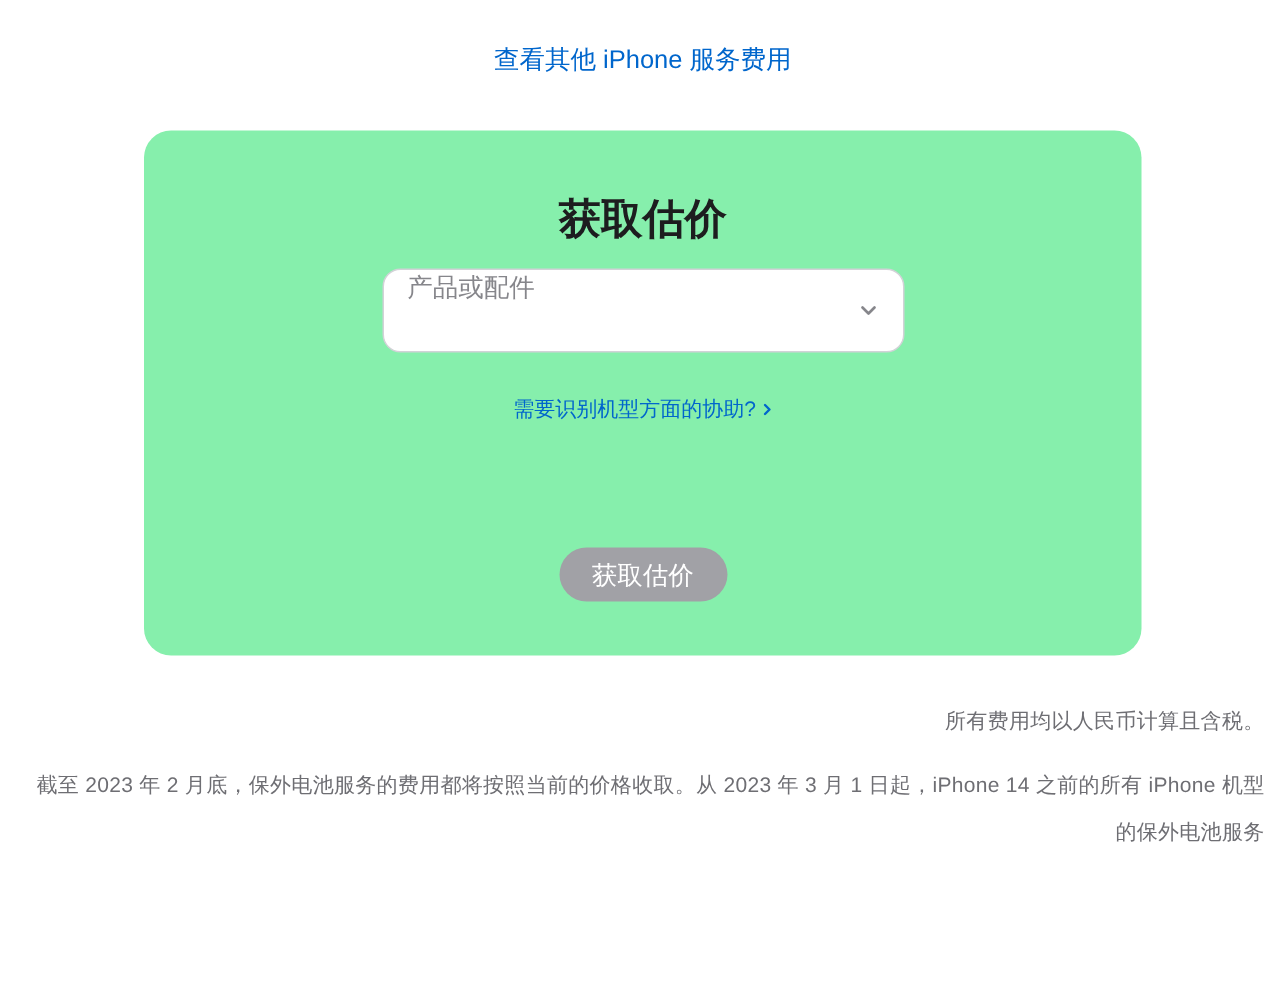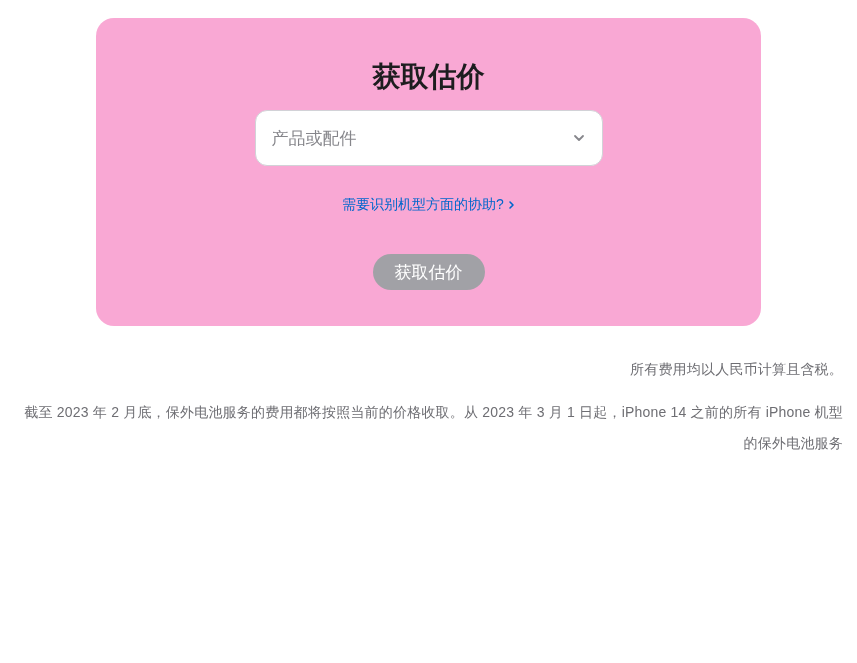--- a/index.html
+++ b/index.html
@@ -22,21 +22,21 @@
     .top-link {
       text-align: center;
       padding: 28px 0 18px 0;
     }
     .top-link a {
       color: #0066cc;
       text-decoration: none;
       font-size: 17px;
     }
     .card {
-      background: #f9a8d4;
+      background: #86efac;
       border-radius: 18px;
       width: 665px;
       margin: 18px auto 0 auto;
       padding: 40px 40px 36px 40px;
       text-align: center;
     }
     .card-title {
       font-size: 28px;
       font-weight: 600;
       color: #1d1d1f;
@@ -56,21 +56,20 @@
       width: 100%;
       height: 56px;
       background: #ffffff;
       border: 1px solid #d2d2d7;
       border-radius: 12px;
       padding: 0 44px 0 16px;
       font-size: 17px;
       color: #86868b;
       text-align: left;
       display: flex;
-      align-items: center;
       cursor: pointer;
       position: relative;
     }
     .chevron {
       position: absolute;
       right: 16px;
       top: 50%;
       transform: translateY(-50%);
       width: 14px;
       height: 14px;
@@ -81,21 +80,21 @@
       width: 100%;
       height: 100%;
     }
     .help-link {
       display: inline-flex;
       align-items: center;
       color: #0066cc;
       font-size: 14px;
       text-decoration: none;
       margin-top: -4px;
-      margin-bottom: 40px;
+      margin-bottom: 83px;
       cursor: pointer;
     }
     .help-link .arrow {
       margin-left: 4px;
       display: inline-flex;
     }
     .btn {
       display: inline-flex;
       align-items: center;
       justify-content: center;
@@ -117,20 +116,23 @@
     }
     .footnotes p {
       margin-bottom: 12px;
       text-align: right;
     }
   </style>
 </head>
 <body>
 
 <div class="container">
+  <div class="top-link">
+    <a href="#">查看其他 iPhone 服务费用</a>
+  </div>
 
   <div class="card">
     <h2 class="card-title">获取估价</h2>
 
     <div class="select-wrap">
       <div class="select-box">
         <span>产品或配件</span>
         <span class="chevron">
           <svg viewBox="0 0 14 14" fill="none" stroke="#86868b" stroke-width="1.8" stroke-linecap="round" stroke-linejoin="round">
             <polyline points="3,5 7,9 11,5"></polyline>

